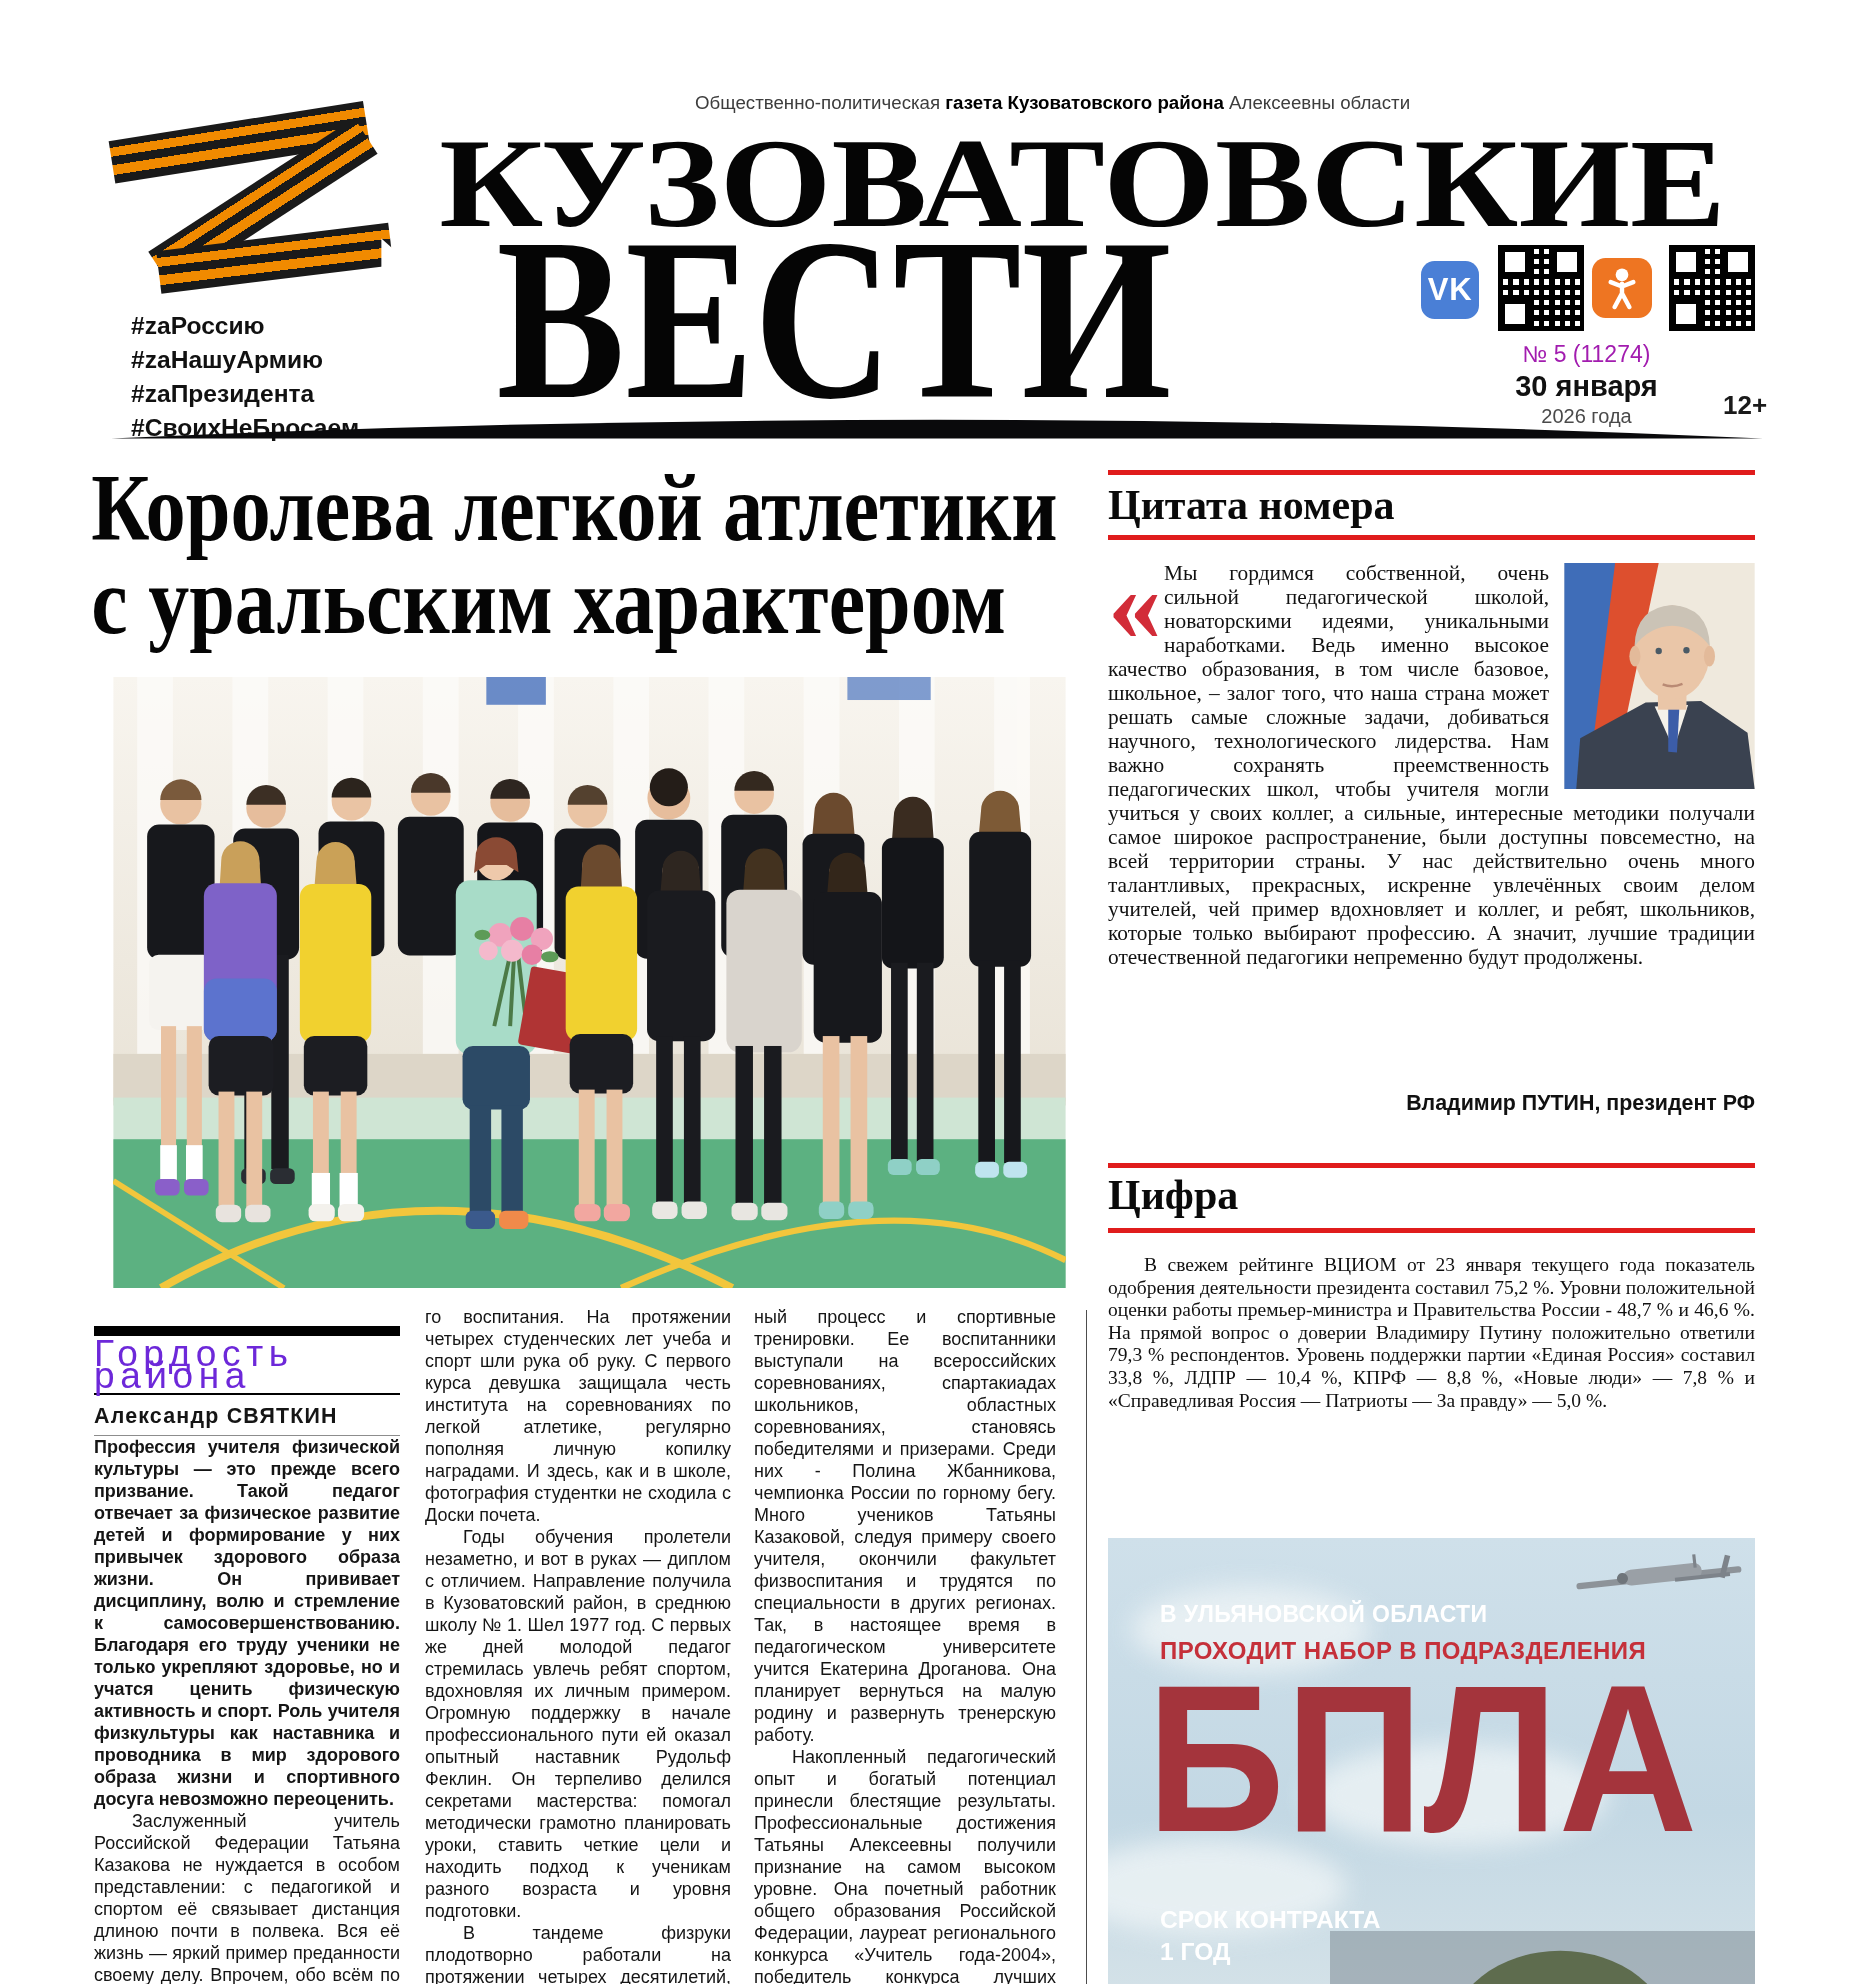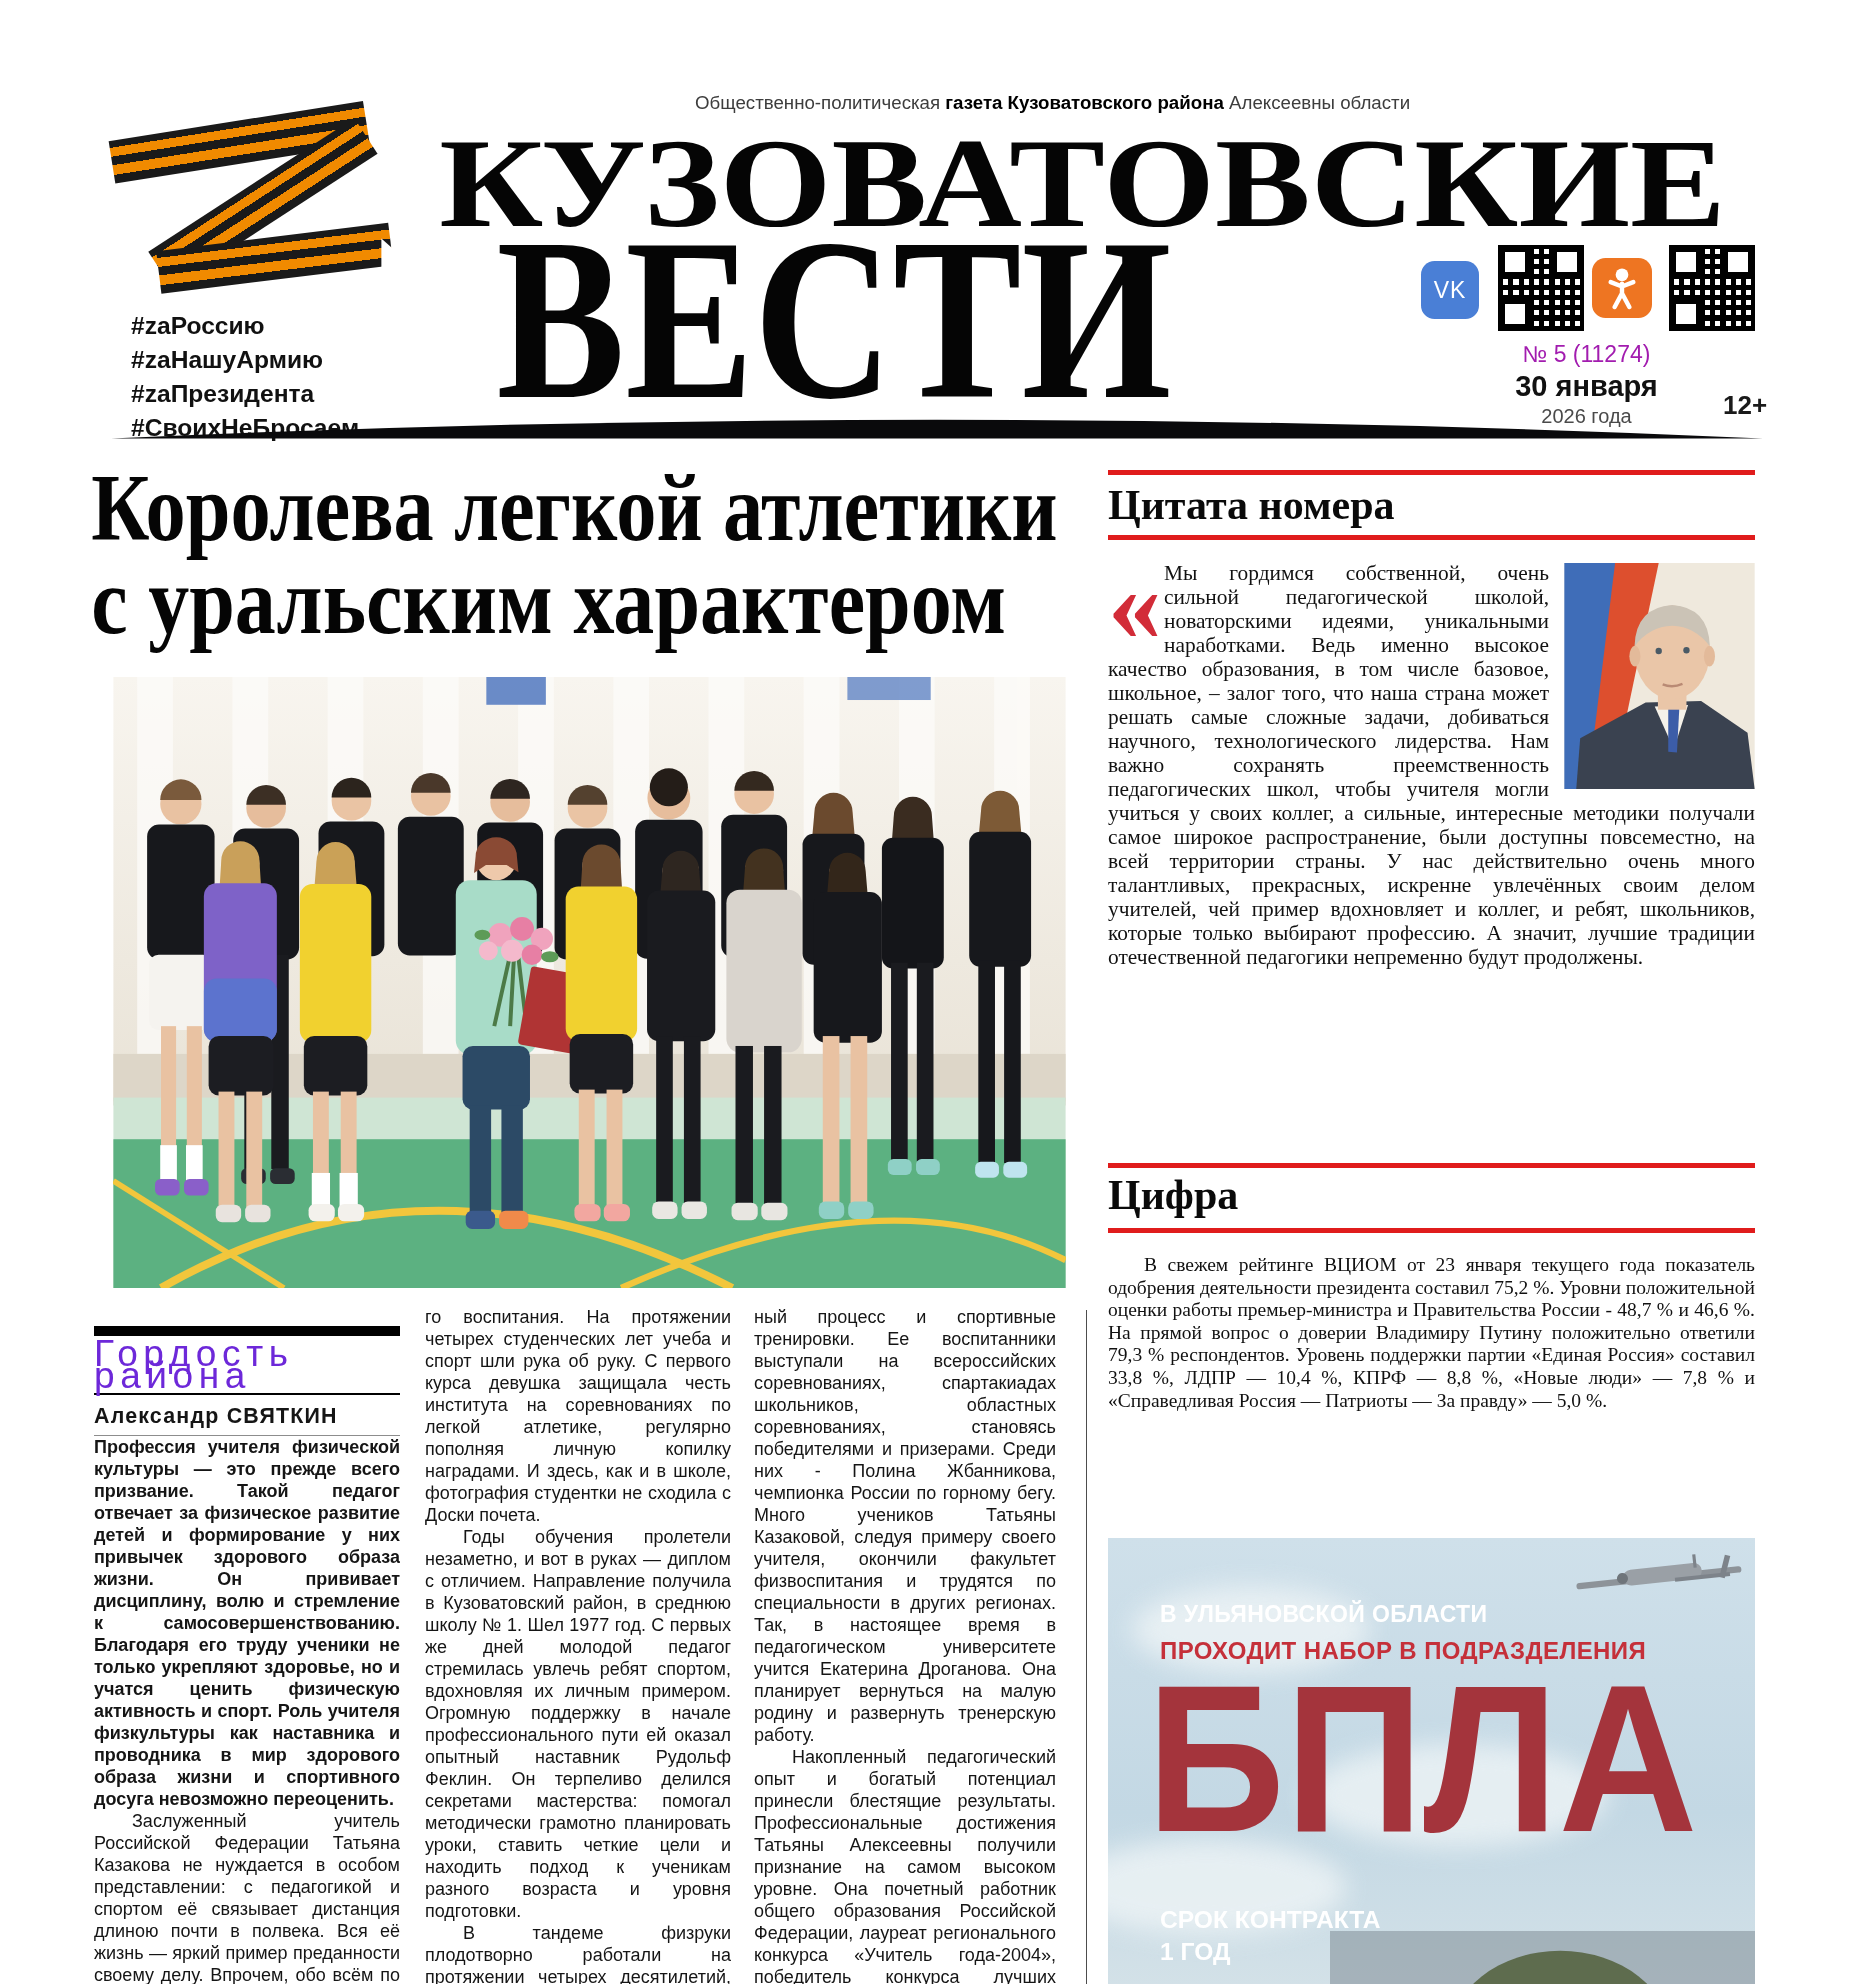--- a/index.html
+++ b/index.html
@@ -12,21 +12,21 @@
   .subtitle b{color:#000;}
   .hashtags{left:131px;top:309px;width:302px;}
   .hashtags div{font-size:24.6px;font-weight:bold;line-height:34px;white-space:nowrap;}
   .issue{left:1493px;top:341px;width:187px;text-align:center;}
   .issue-no{font-size:23px;color:#a21caf;text-align:center;}
   .issue-date{font-size:29px;font-weight:bold;margin-top:2.4px;}
   .issue-year{font-size:20px;color:#4a4a4a;margin-top:1.6px;}
   .age{left:1723px;top:390px;width:64px;font-size:26px;font-weight:bold;color:#1a1a1a;}
   .vk{left:1421px;top:261px;width:58px;height:58px;border-radius:13.5px;background:#4a7fd6;
       display:flex;align-items:center;justify-content:center;}
-  .vk span{color:#fff;font-weight:normal;font-size:23px;letter-spacing:0.8px;}
+  .vk span{color:#fff;font-weight:bold;font-size:31px;letter-spacing:0.8px;}
   .ok{left:1592px;top:258px;width:60px;height:60px;border-radius:13.5px;background:#ee7522;
       display:flex;align-items:center;justify-content:center;}
   .qr{width:86px;height:86px;background-color:#fff;border:2.4px solid #fff;
       background-image:repeating-linear-gradient(90deg,#000 0 5.2px,transparent 5.2px 10.3px),
                        repeating-linear-gradient(0deg,#000 0 5.2px,#fff 5.2px 10.3px);}
   .qr1{left:1496px;top:243px;} .qr2{left:1667px;top:243px;}
   .qr i{position:absolute;width:20.6px;height:20.6px;border:5.2px solid #000;background:#fff;}
   .qr .fm1{left:1.6px;top:1.6px;} .qr .fm2{right:1.6px;top:1.6px;} .qr .fm3{left:1.6px;bottom:1.6px;}
 
   
@@ -381,20 +381,21 @@
       <path d="M177 210 Q180 112 272 106 Q364 112 367 210 Q330 160 272 158 Q214 160 177 210 Z" fill="#cbc3b6"></path>
       <ellipse cx="178" cy="235" rx="14" ry="26" fill="#e3ba9a"></ellipse>
         <ellipse cx="366" cy="235" rx="14" ry="26" fill="#e3ba9a"></ellipse>
       <circle cx="238" cy="222" r="8" fill="#4a5a66"></circle>
         <circle cx="308" cy="220" r="8" fill="#4a5a66"></circle>
       <path d="M248 306 Q272 316 298 305" stroke="#b98a74" stroke-width="6" fill="none"></path>
     </svg>
     <span class="qmark">«</span>
     <span>Мы гордимся собственной, очень сильной педагогической школой, новаторскими идеями, уникальными наработками. Ведь именно высокое качество образования, в том числе базовое, школьное, – залог того, что наша страна может решать самые сложные задачи, добиваться научного, технологического лидерства. Нам важно сохранять преемственность педагогических школ, чтобы учителя могли учиться у своих коллег, а сильные, интересные методики получали самое широкое распространение, были доступны повсеместно, на всей территории страны. У нас действительно очень много талантливых, прекрасных, искренне увлечённых своим делом учителей, чей пример вдохновляет и коллег, и ребят, школьников, которые только выбирают профессию. А значит, лучшие традиции отечественной педагогики непременно будут продолжены.</span>
   </div>
+  <div class="abs attribution">Владимир ПУТИН, президент РФ</div>
 
   <div class="abs rrule" style="top:1163px;"></div>
   <div class="abs sec-serif" style="top:1171px;">Цифра</div>
   <div class="abs rrule" style="top:1228px;"></div>
   <div class="abs tsifra-text">В свежем рейтинге ВЦИОМ от 23 января текущего года показатель одобрения деятельности президента составил 75,2 %. Уровни положительной оценки работы премьер-министра и Правительства России - 48,7 % и 46,6 %. На прямой вопрос о доверии Владимиру Путину положительно ответили 79,3 % респондентов. Уровень поддержки партии «Единая Россия» составил 33,8 %, ЛДПР — 10,4 %, КПРФ — 8,8 %, «Новые люди» — 7,8 % и «Справедливая Россия — Патриоты — За правду» — 5,0 %.</div>
 
   <div class="abs ad">
     <div class="cloud" style="left:24px;top:48px;width:238px;height:87px;"></div>
     <div class="cloud" style="left:198px;top:206px;width:302px;height:103px;"></div>
     <div class="cloud" style="left:-40px;top:302px;width:278px;height:95px;"></div>

